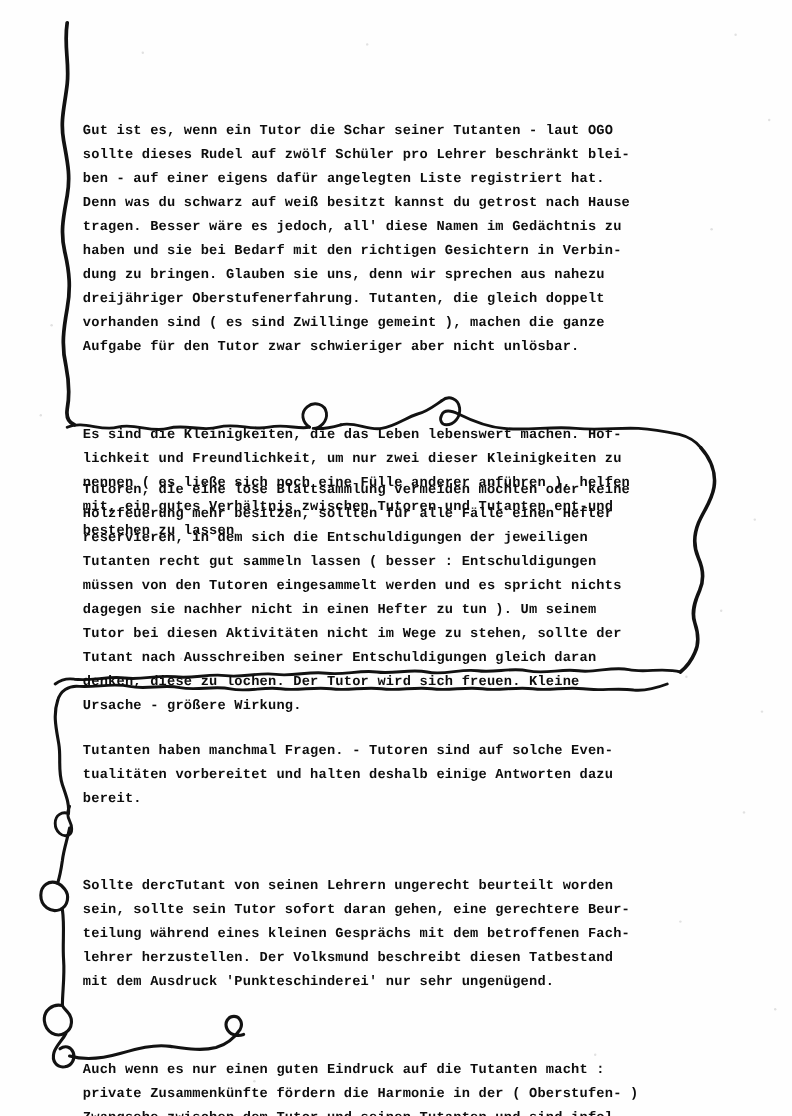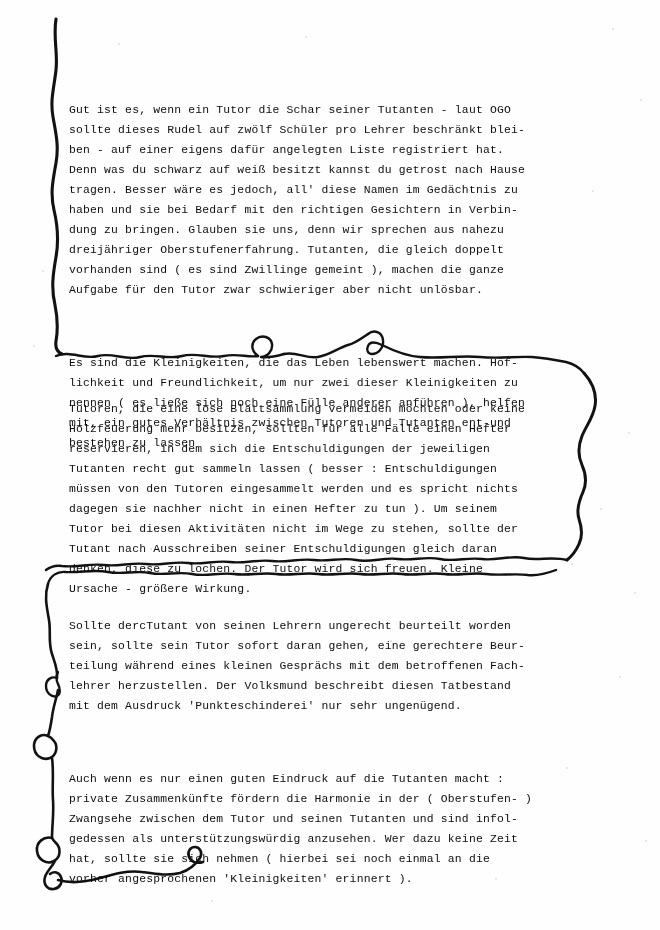--- a/index.html
+++ b/index.html
@@ -8,20 +8,21 @@
     padding: 0;
     background: #ffffff;
   }
   #page {
     position: relative;
     width: 660px;
     height: 930px;
     background: #fefefe;
     overflow: hidden;
     font-family: "Liberation Mono", "DejaVu Sans Mono", monospace;
+    font-weight: bold;
   }
   
   #ink {
     position: absolute;
     left: 0;
     top: 0;
     width: 660px;
     height: 930px;
     pointer-events: none;
   }
@@ -205,20 +206,23 @@
 Tutanten recht gut sammeln lassen ( besser : Entschuldigungen
 müssen von den Tutoren eingesammelt werden und es spricht nichts
 dagegen sie nachher nicht in einen Hefter zu tun ). Um seinem
 Tutor bei diesen Aktivitäten nicht im Wege zu stehen, sollte der
 Tutant nach Ausschreiben seiner Entschuldigungen gleich daran
 denken, diese zu lochen. Der Tutor wird sich freuen. Kleine
 Ursache - größere Wirkung.</p>
   </div>
 
   <div class="block" id="block3">
+    <p class="para">Tutanten haben manchmal Fragen. - Tutoren sind auf solche Even-
+tualitäten vorbereitet und halten deshalb einige Antworten dazu
+bereit.</p>
     <p class="para">Sollte dercTutant von seinen Lehrern ungerecht beurteilt worden
 sein, sollte sein Tutor sofort daran gehen, eine gerechtere Beur-
 teilung während eines kleinen Gesprächs mit dem betroffenen Fach-
 lehrer herzustellen. Der Volksmund beschreibt diesen Tatbestand
 mit dem Ausdruck 'Punkteschinderei' nur sehr ungenügend.</p>
     <p class="para">Auch wenn es nur einen guten Eindruck auf die Tutanten macht :
 private Zusammenkünfte fördern die Harmonie in der ( Oberstufen- )
 Zwangsehe zwischen dem Tutor und seinen Tutanten und sind infol-
 gedessen als unterstützungswürdig anzusehen. Wer dazu keine Zeit
 hat, sollte sie sich nehmen ( hierbei sei noch einmal an die

